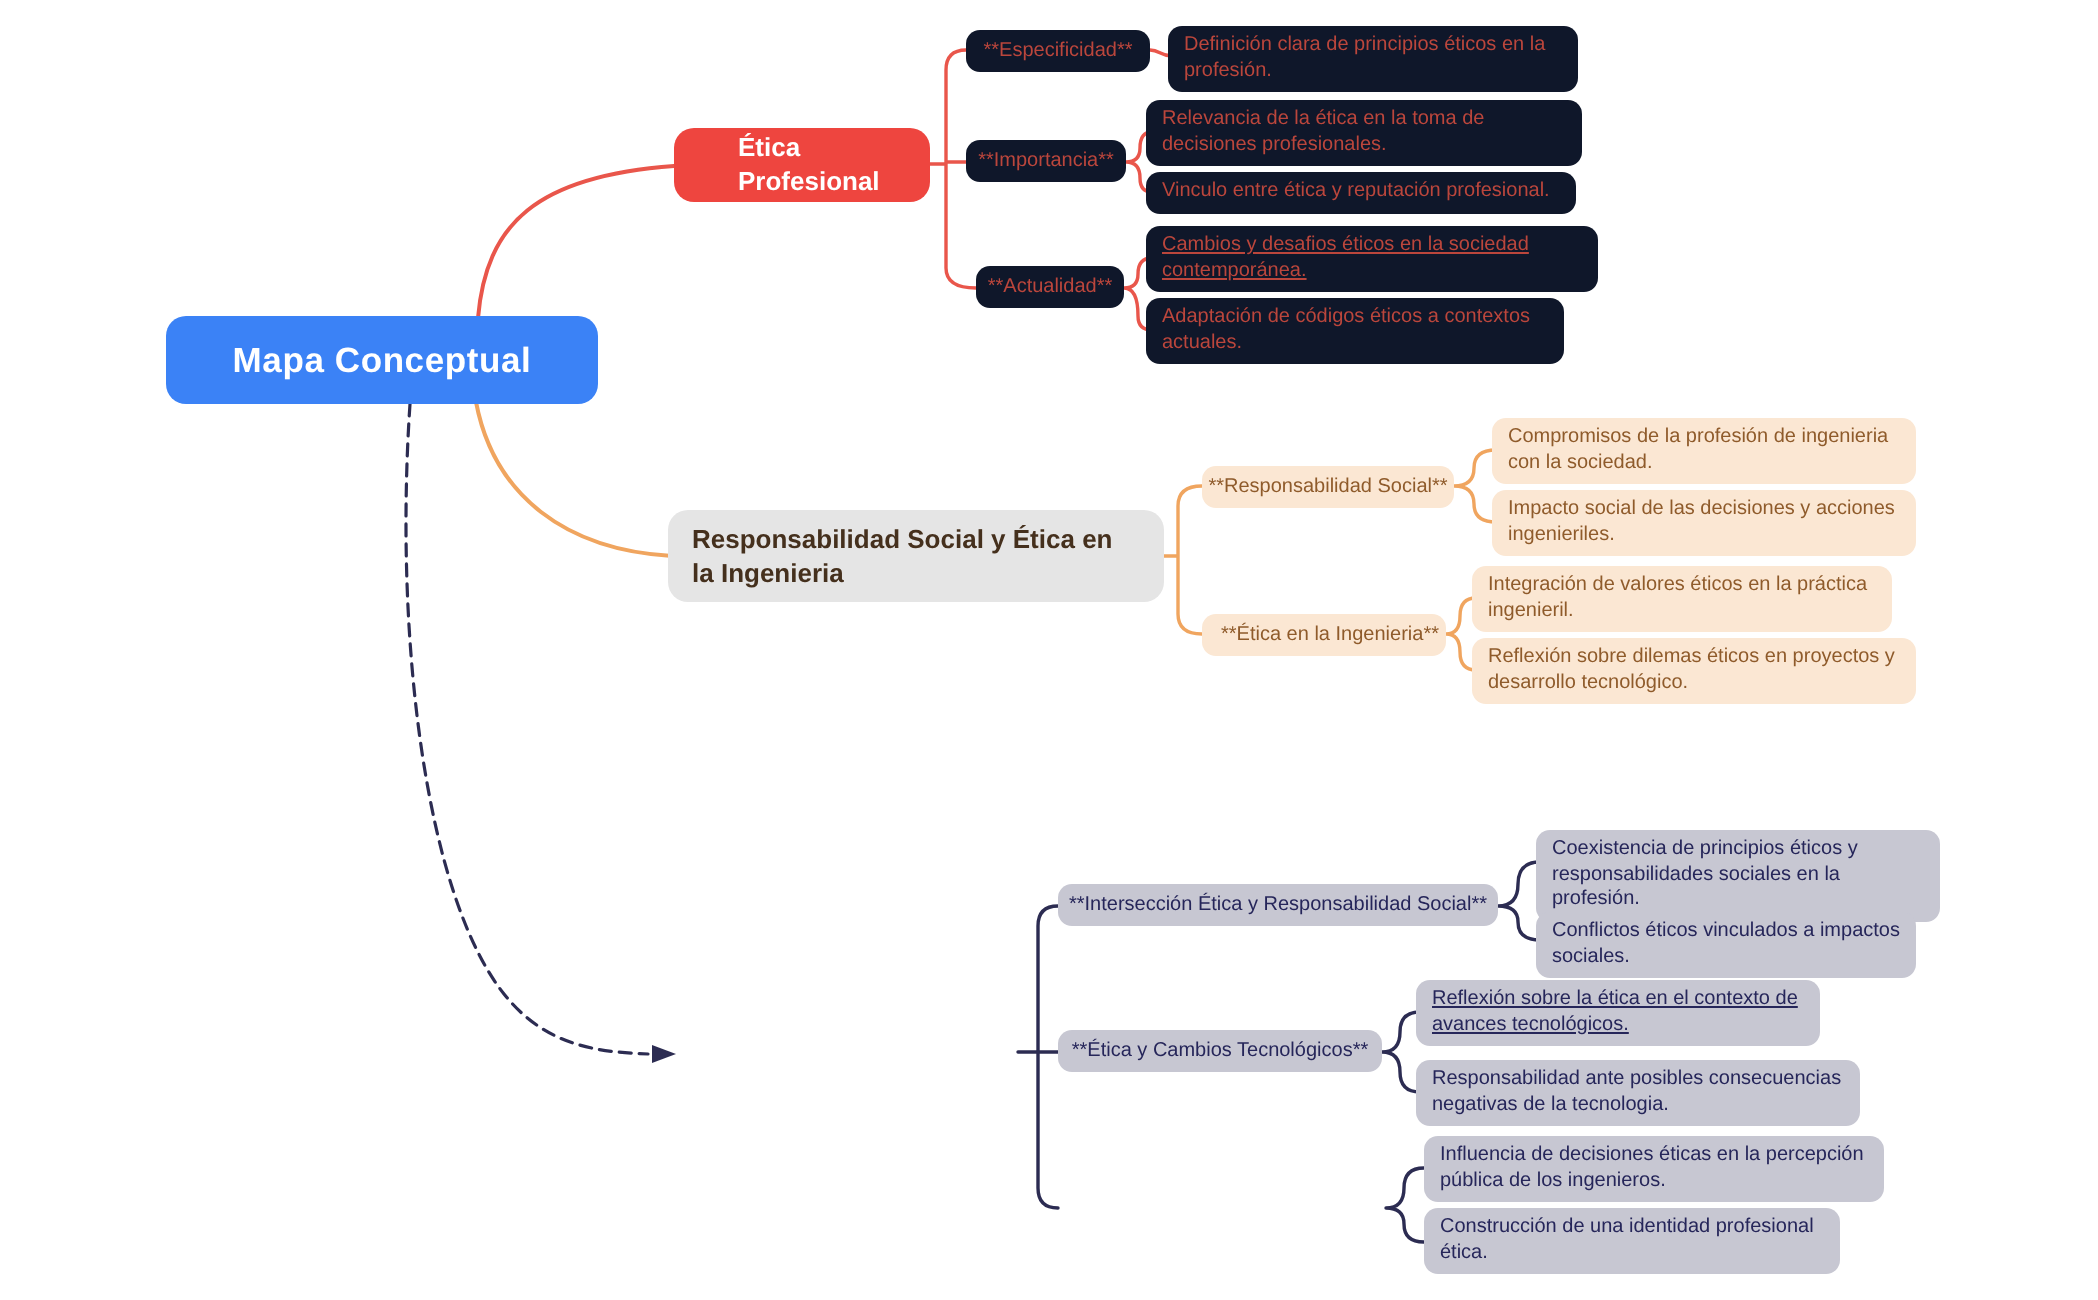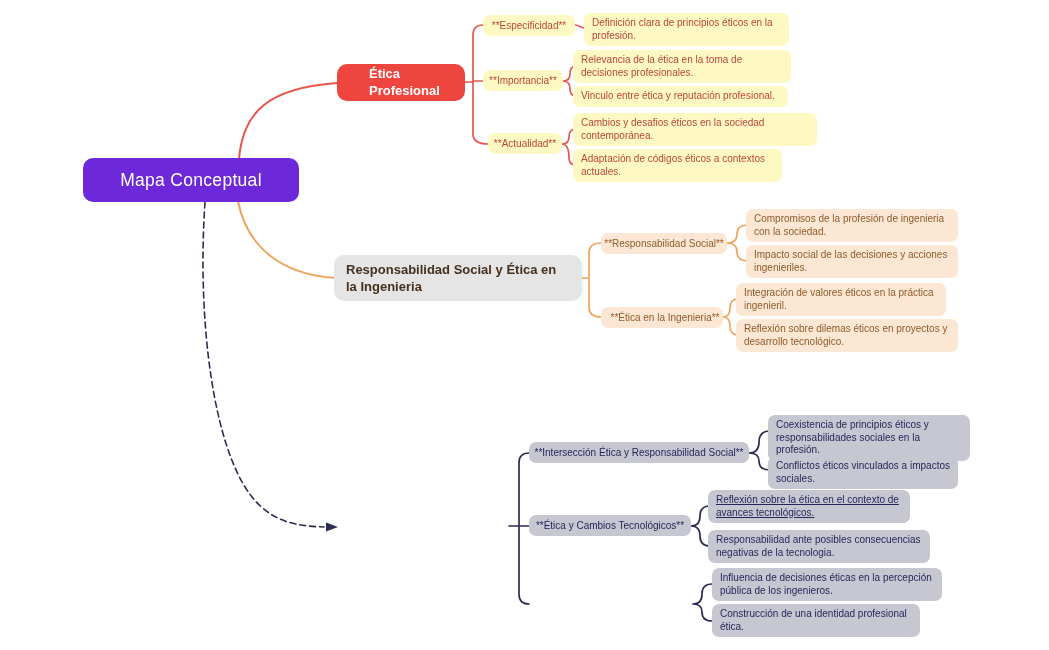--- a/index.html
+++ b/index.html
@@ -3,33 +3,33 @@
 <meta charset="utf-8">
 <style>
   html,body{margin:0;padding:0;background:#ffffff;}
   #canvas{
     position:relative;width:1049px;height:650px;background:#ffffff;overflow:hidden;
     font-family:"Liberation Sans","DejaVu Sans",sans-serif;
   }
   #edges{position:absolute;left:0;top:0;width:1049px;height:650px;}
   .node{position:absolute;box-sizing:border-box;}
   .root{
-    background:#6d28d9;color:#ffffff;border-radius:10px;
-    font-size:17.5px;font-weight:normal;letter-spacing:.3px;
+    background:#3b82f6;color:#ffffff;border-radius:10px;
+    font-size:17.5px;font-weight:bold;letter-spacing:.3px;
     display:flex;align-items:center;justify-content:center;text-align:center;
   }
   .main{border-radius:10px;font-weight:bold;font-size:13px;line-height:1.3;padding-left:32px;}
   .main-red{background:#EE453F;color:#ffffff;display:flex;align-items:center;justify-content:center;}
   .main-orange{background:#e5e5e5;color:#45301D;padding:7px 12px;}
   .main-gray{background:#ECECEF;color:#26265A;font-weight:normal;font-size:10.5px;
     display:flex;align-items:center;justify-content:center;border-radius:8px;}
   .sub{border-radius:7px;font-size:10px;line-height:1.2;padding:4px 4px;
     display:flex;align-items:center;justify-content:center;text-align:center;white-space:nowrap;}
   .leaf{border-radius:7px;font-size:10px;line-height:1.25;padding:4px 8px;}
-  .pink{background:#fef9c3;color:#BB463C;}
+  .pink{background:#0f172a;color:#BB463C;}
   .cream{background:#FBE7D3;color:#8F5B2B;}
   .lav{background:#C7C7D2;color:#26265A;}
 </style>
 </head>
 <body>
 
 <div id="canvas">
 
   <svg id="edges" viewBox="0 0 1049 650" fill="none" stroke-linecap="round" stroke-linejoin="round">
 
@@ -65,21 +65,21 @@
   <div class="node main main-red" style="left:337px;top:64px;width:128px;height:37px;">Ética Profesional</div>
 
   <div class="node sub pink" style="left:483px;top:15px;width:92px;height:21px;">**Especificidad**</div>
   <div class="node leaf pink" style="left:584px;top:13px;width:205px;">Definición clara de principios éticos en la profesión.</div>
 
   <div class="node sub pink" style="left:483px;top:70px;width:80px;height:21px;">**Importancia**</div>
   <div class="node leaf pink" style="left:573px;top:50px;width:218px;">Relevancia de la ética en la toma de decisiones profesionales.</div>
   <div class="node leaf pink" style="left:573px;top:86px;width:215px;">Vinculo entre ética y reputación profesional.</div>
 
   <div class="node sub pink" style="left:488px;top:133px;width:74px;height:21px;">**Actualidad**</div>
-  <div class="node leaf pink" style="left:573px;top:113px;width:244px;">Cambios y desafios éticos en la sociedad contemporánea.</div>
+  <div class="node leaf pink" style="left:573px;top:113px;width:226px;text-decoration:underline;">Cambios y desafios éticos en la sociedad contemporánea.</div>
   <div class="node leaf pink" style="left:573px;top:149px;width:209px;">Adaptación de códigos éticos a contextos actuales.</div>
 
   <div class="node main main-orange" style="left:334px;top:255px;width:248px;height:46px;">Responsabilidad Social y Ética en la Ingenieria</div>
 
   <div class="node sub cream" style="left:601px;top:233px;width:126px;height:21px;">**Responsabilidad Social**</div>
   <div class="node leaf cream" style="left:746px;top:209px;width:212px;">Compromisos de la profesión de ingenieria con la sociedad.</div>
   <div class="node leaf cream" style="left:746px;top:245px;width:212px;">Impacto social de las decisiones y acciones ingenieriles.</div>
 
   <div class="node sub cream" style="left:601px;top:307px;width:122px;height:21px;padding-left:10px;">**Ética en la Ingenieria**</div>
   <div class="node leaf cream" style="left:736px;top:283px;width:210px;">Integración de valores éticos en la práctica ingenieril.</div>

